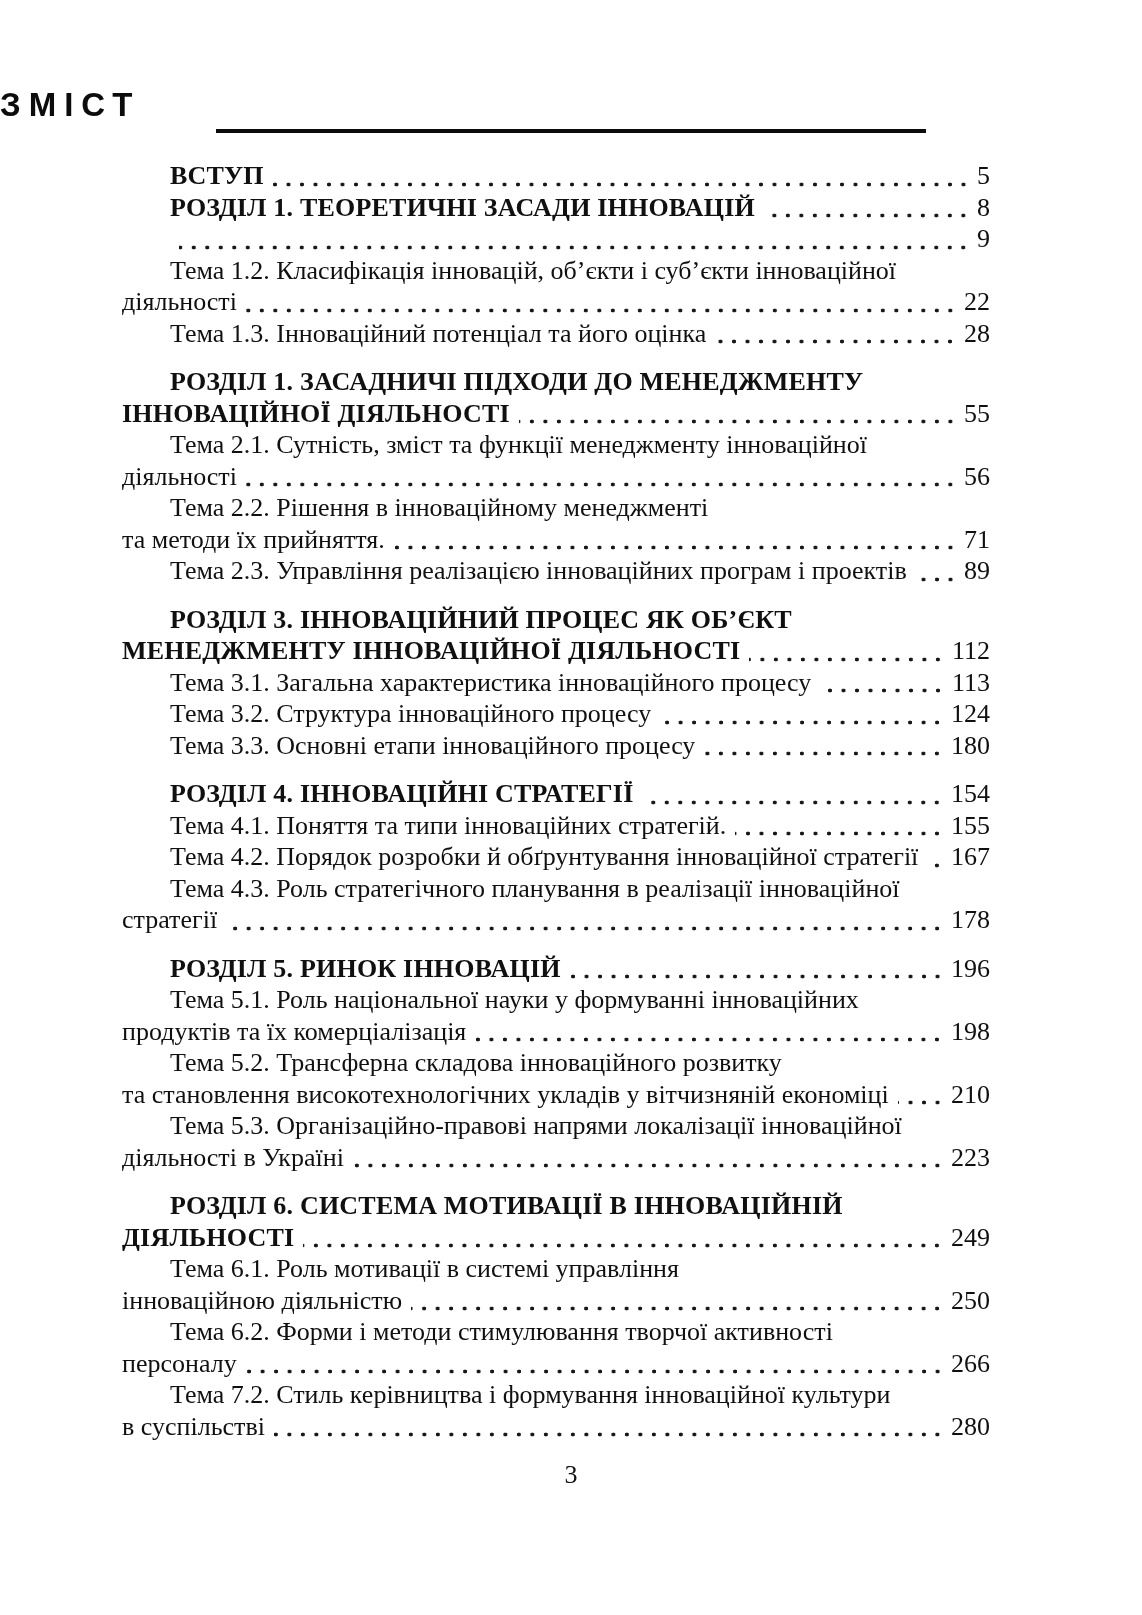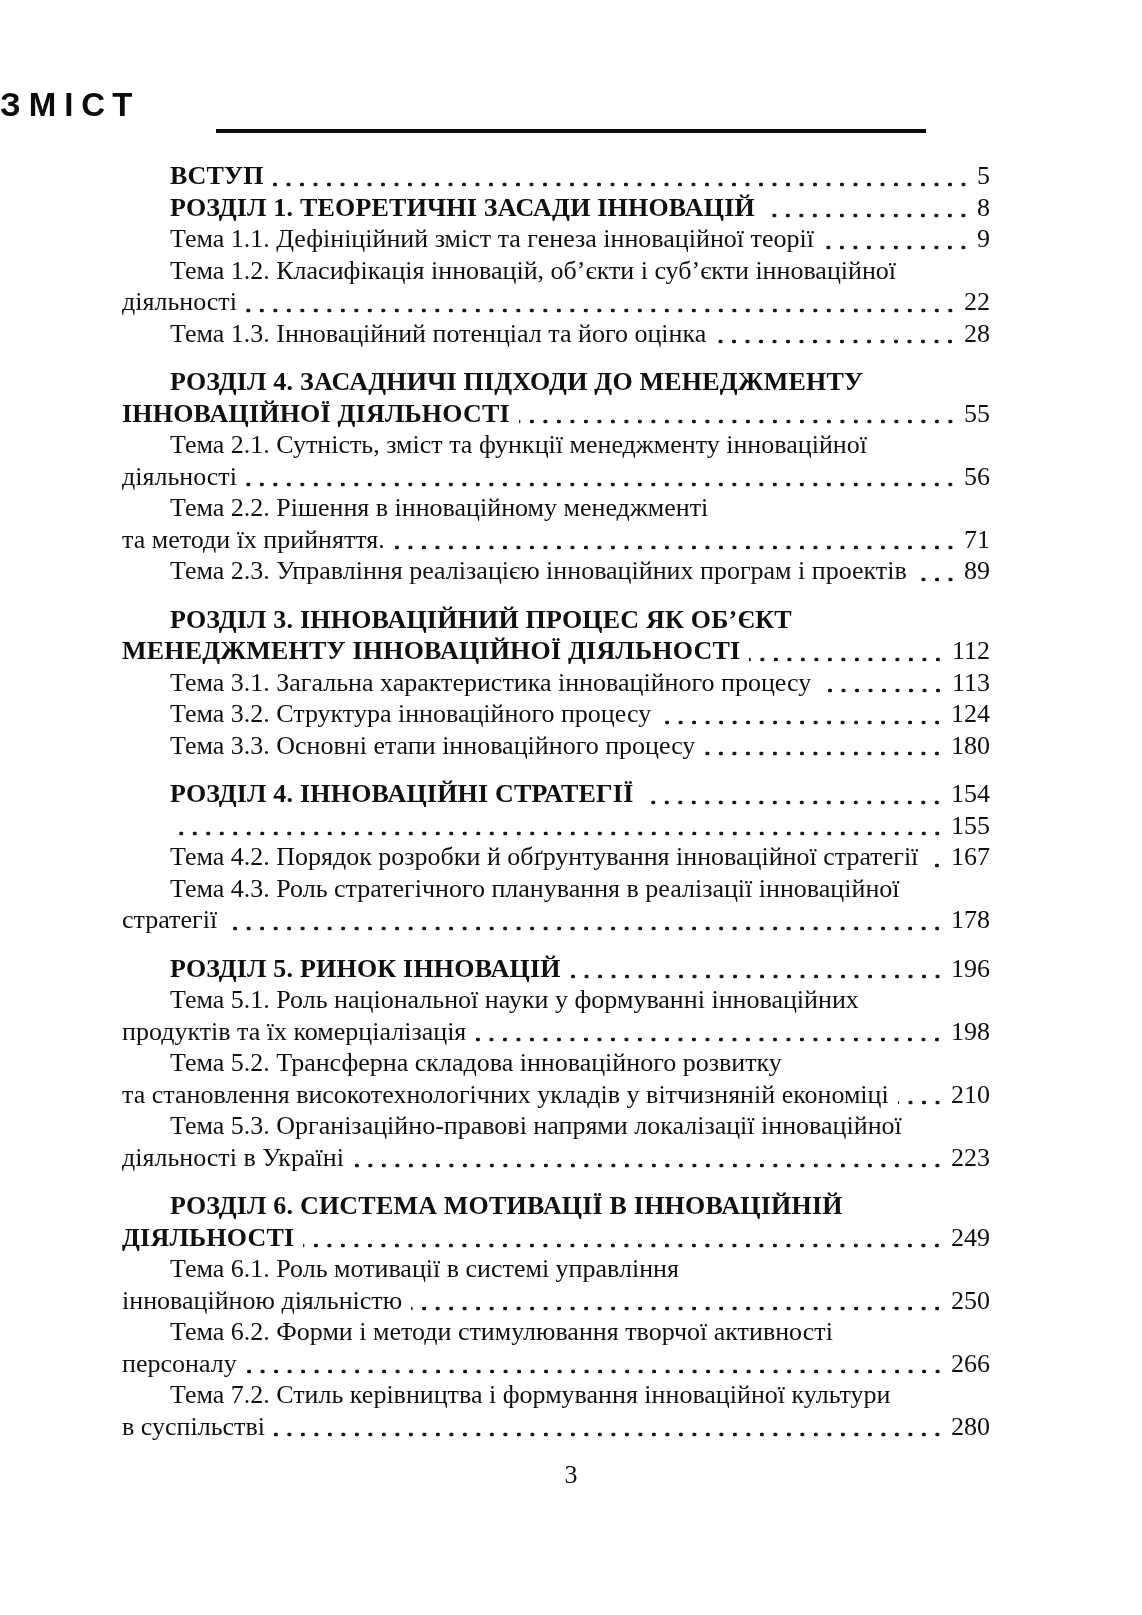--- a/index.html
+++ b/index.html
@@ -99,21 +99,20 @@
       </div>
       <div class="entry chapter">
         <div class="line first last">
           <span class="txt">РОЗДІЛ 1. ТЕОРЕТИЧНІ ЗАСАДИ ІННОВАЦІЙ</span>
           <span class="leader"></span>
           <span class="page-num">8</span>
         </div>
       </div>
       <div class="entry topic">
         <div class="line first last">
-          <span class="txt">Тема 1.1. Дефініційний зміст та генеза інноваційної теорії</span>
           <span class="leader"></span>
           <span class="page-num">9</span>
         </div>
       </div>
       <div class="entry topic">
         <div class="line first">
           <span class="txt">Тема 1.2. Класифікація інновацій, об’єкти і суб’єкти інноваційної</span>
         </div>
         <div class="line last">
           <span class="txt">діяльності</span>
@@ -123,21 +122,21 @@
       </div>
       <div class="entry topic">
         <div class="line first last">
           <span class="txt">Тема 1.3. Інноваційний потенціал та його оцінка</span>
           <span class="leader"></span>
           <span class="page-num">28</span>
         </div>
       </div>
       <div class="entry chapter gap">
         <div class="line first">
-          <span class="txt">РОЗДІЛ 4. ЗАСАДНИЧІ ПІДХОДИ ДО МЕНЕДЖМЕНТУ</span>
+          <span class="txt">РОЗДІЛ 1. ЗАСАДНИЧІ ПІДХОДИ ДО МЕНЕДЖМЕНТУ</span>
         </div>
         <div class="line last">
           <span class="txt">ІННОВАЦІЙНОЇ ДІЯЛЬНОСТІ</span>
           <span class="leader"></span>
           <span class="page-num">55</span>
         </div>
       </div>
       <div class="entry topic">
         <div class="line first">
           <span class="txt">Тема 2.1. Сутність, зміст та функції менеджменту інноваційної</span>
@@ -198,20 +197,21 @@
       </div>
       <div class="entry chapter gap">
         <div class="line first last">
           <span class="txt">РОЗДІЛ 4. ІННОВАЦІЙНІ СТРАТЕГІЇ</span>
           <span class="leader"></span>
           <span class="page-num">154</span>
         </div>
       </div>
       <div class="entry topic">
         <div class="line first last">
+          <span class="txt">Тема 4.1. Поняття та типи інноваційних стратегій.</span>
           <span class="leader"></span>
           <span class="page-num">155</span>
         </div>
       </div>
       <div class="entry topic">
         <div class="line first last">
           <span class="txt">Тема 4.2. Порядок розробки й обґрунтування інноваційної стратегії</span>
           <span class="leader"></span>
           <span class="page-num">167</span>
         </div>

